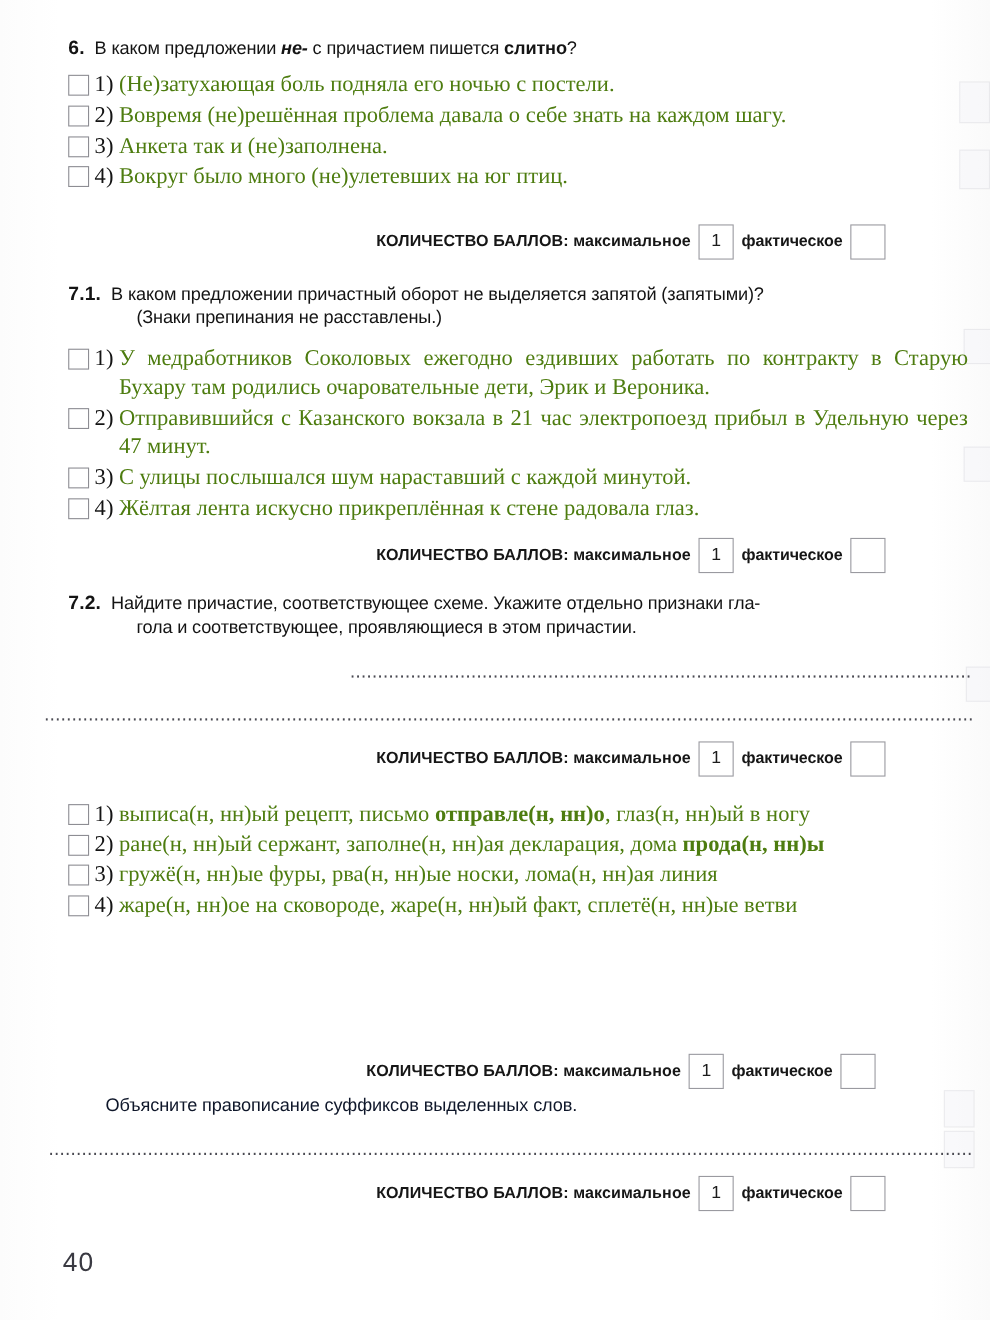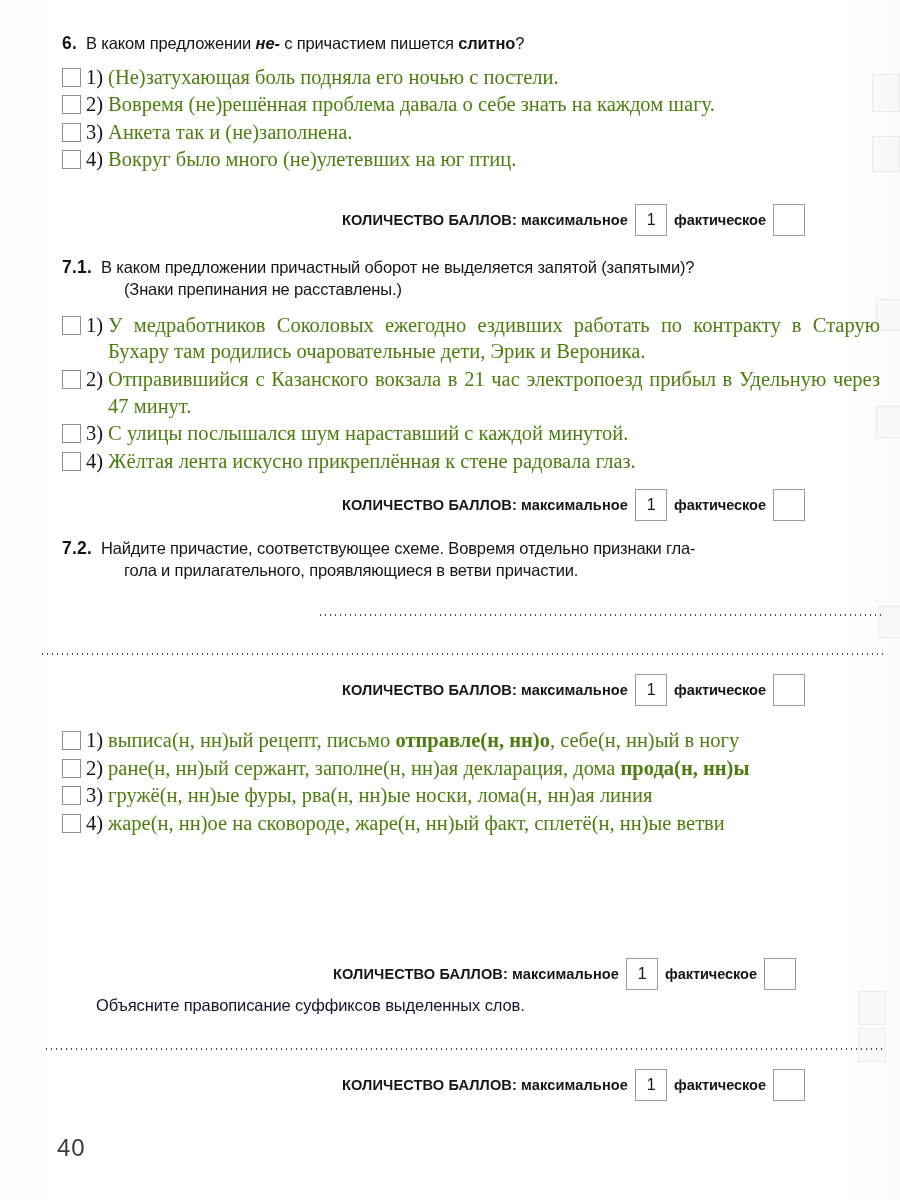--- a/index.html
+++ b/index.html
@@ -295,42 +295,42 @@
 
   <div class="scorerow" style="left:342px; top:473px;">
     <span class="lbl-caps">КОЛИЧЕСТВО БАЛЛОВ: максимальное</span>
     <span class="sbox">1</span>
     <span>фактическое</span>
     <span class="sbox empty"></span>
   </div>
 
   <div class="qblock" style="top:521px;">
     <div class="qhead">
-      <span class="qnum">7.2.</span><span class="qnum-sp"></span><span>Найдите причастие, соответствующее схеме. Вовремя отдельно признаки гла-</span>
-      <span style="display:block; padding-left:31px; text-indent:0;">гола и прилагательного, проявляющиеся в ветви причастии.</span>
+      <span class="qnum">7.2.</span><span class="qnum-sp"></span><span>Найдите причастие, соответствующее схеме. Укажите отдельно признаки гла-</span>
+      <span style="display:block; padding-left:31px; text-indent:0;">гола и соответствующее, проявляющиеся в этом причастии.</span>
     </div>
   </div>
 
 
   <div class="dotline" style="left:318px; top:598px; width:566px;"></div>
   <div class="dotline" style="left:40px; top:637px; width:844px;"></div>
 
   <div class="scorerow" style="left:342px; top:658px;">
     <span class="lbl-caps">КОЛИЧЕСТВО БАЛЛОВ: максимальное</span>
     <span class="sbox">1</span>
     <span>фактическое</span>
     <span class="sbox empty"></span>
   </div>
 
   <div class="qblock" style="top:700px;">
     <div class="options" style="margin-top:11px;">
       <div class="opt">
         <span class="cbox"></span>
         <span class="opt-num">1)</span>
-        <span class="opt-text"><span>выписа(н, нн)ый рецепт, письмо </span><span class="em-b">отправле(н, нн)о</span><span>, себе(н, нн)ый в ногу</span></span>
+        <span class="opt-text"><span>выписа(н, нн)ый рецепт, письмо </span><span class="em-b">отправле(н, нн)о</span><span>, глаз(н, нн)ый в ногу</span></span>
       </div>
       <div class="opt">
         <span class="cbox"></span>
         <span class="opt-num">2)</span>
         <span class="opt-text"><span>ране(н, нн)ый сержант, заполне(н, нн)ая декларация, дома </span><span class="em-b">прода(н, нн)ы</span></span>
       </div>
       <div class="opt">
         <span class="cbox"></span>
         <span class="opt-num">3)</span>
         <span class="opt-text">гружё(н, нн)ые фуры, рва(н, нн)ые носки, лома(н, нн)ая линия</span>

